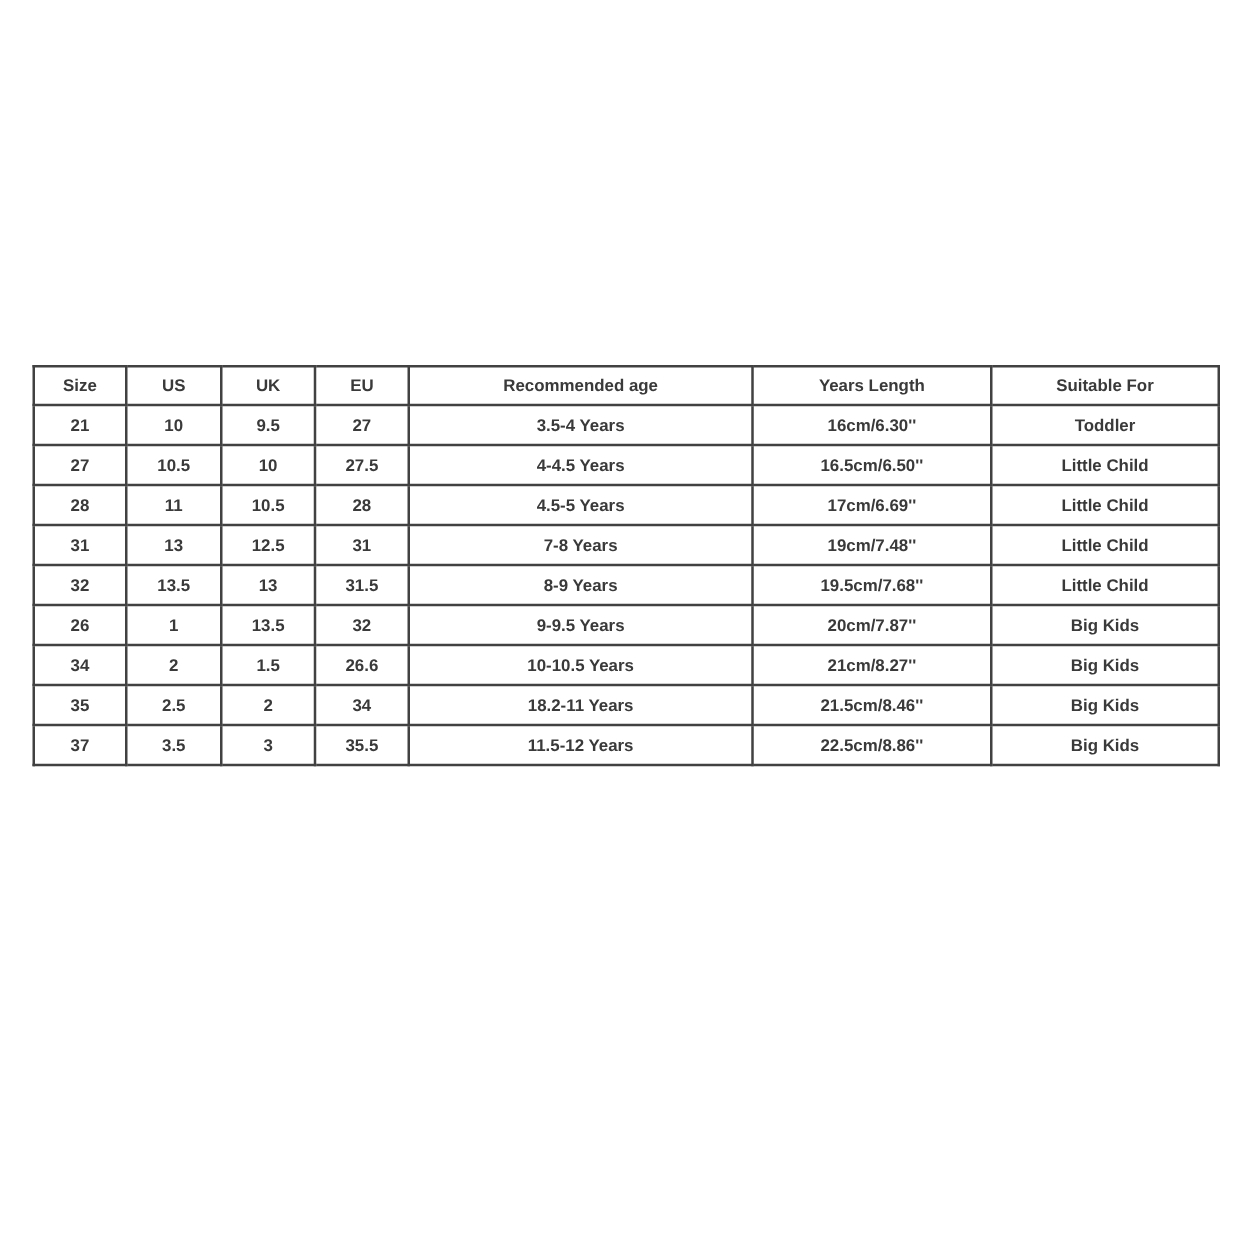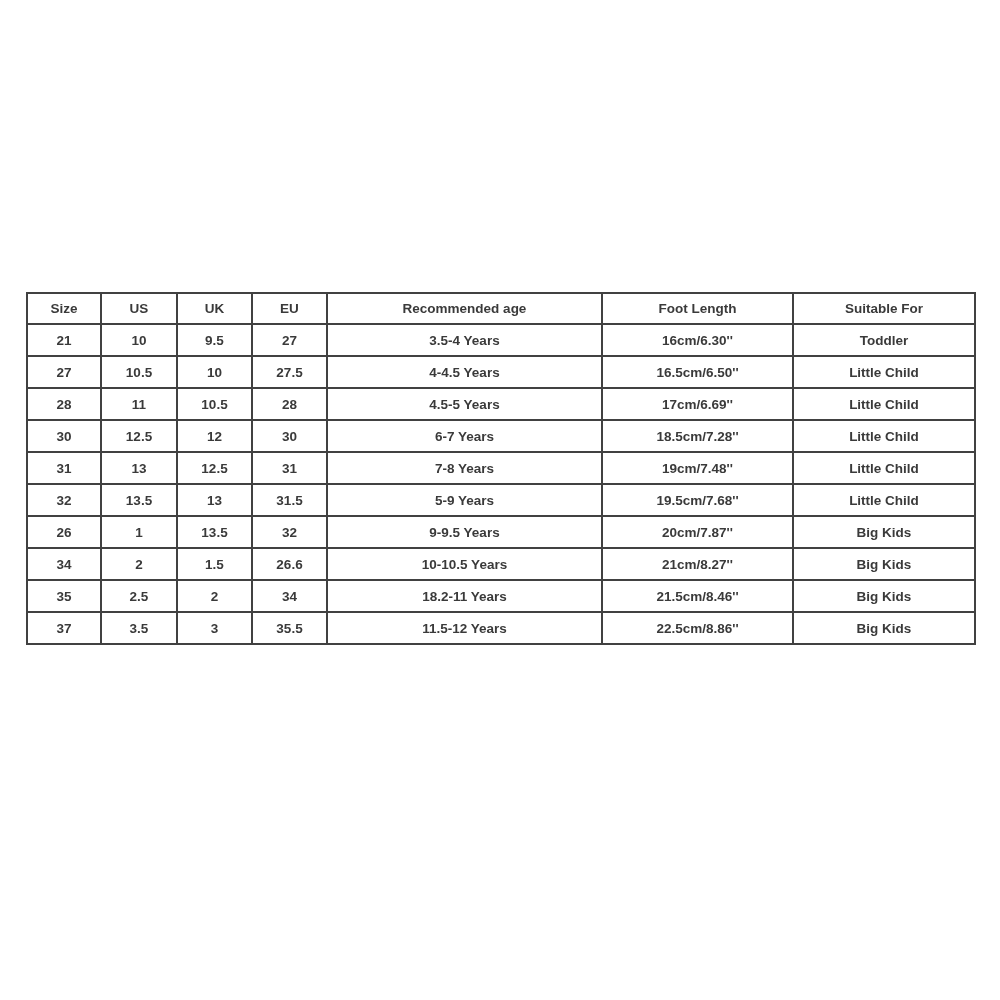--- a/index.html
+++ b/index.html
@@ -63,21 +63,21 @@
         <col class="c-foot">
         <col class="c-fit">
     </colgroup>
     <thead>
       <tr>
           <th>Size</th>
           <th>US</th>
           <th>UK</th>
           <th>EU</th>
           <th>Recommended age</th>
-          <th>Foot Length</th>
+          <th>Years Length</th>
           <th>Suitable For</th>
         </tr>
     </thead>
     <tbody>
         <tr>
           <td>21</td>
           <td>10</td>
           <td>9.5</td>
           <td>27</td>
           <td>3.5-4 Years</td>
@@ -96,43 +96,34 @@
         <tr>
           <td>28</td>
           <td>11</td>
           <td>10.5</td>
           <td>28</td>
           <td>4.5-5 Years</td>
           <td>17cm/6.69''</td>
           <td>Little Child</td>
         </tr>
         <tr>
-          <td>30</td>
-          <td>12.5</td>
-          <td>12</td>
-          <td>30</td>
-          <td>6-7 Years</td>
-          <td>18.5cm/7.28''</td>
-          <td>Little Child</td>
-        </tr>
-        <tr>
           <td>31</td>
           <td>13</td>
           <td>12.5</td>
           <td>31</td>
           <td>7-8 Years</td>
           <td>19cm/7.48''</td>
           <td>Little Child</td>
         </tr>
         <tr>
           <td>32</td>
           <td>13.5</td>
           <td>13</td>
           <td>31.5</td>
-          <td>5-9 Years</td>
+          <td>8-9 Years</td>
           <td>19.5cm/7.68''</td>
           <td>Little Child</td>
         </tr>
         <tr>
           <td>26</td>
           <td>1</td>
           <td>13.5</td>
           <td>32</td>
           <td>9-9.5 Years</td>
           <td>20cm/7.87''</td>

